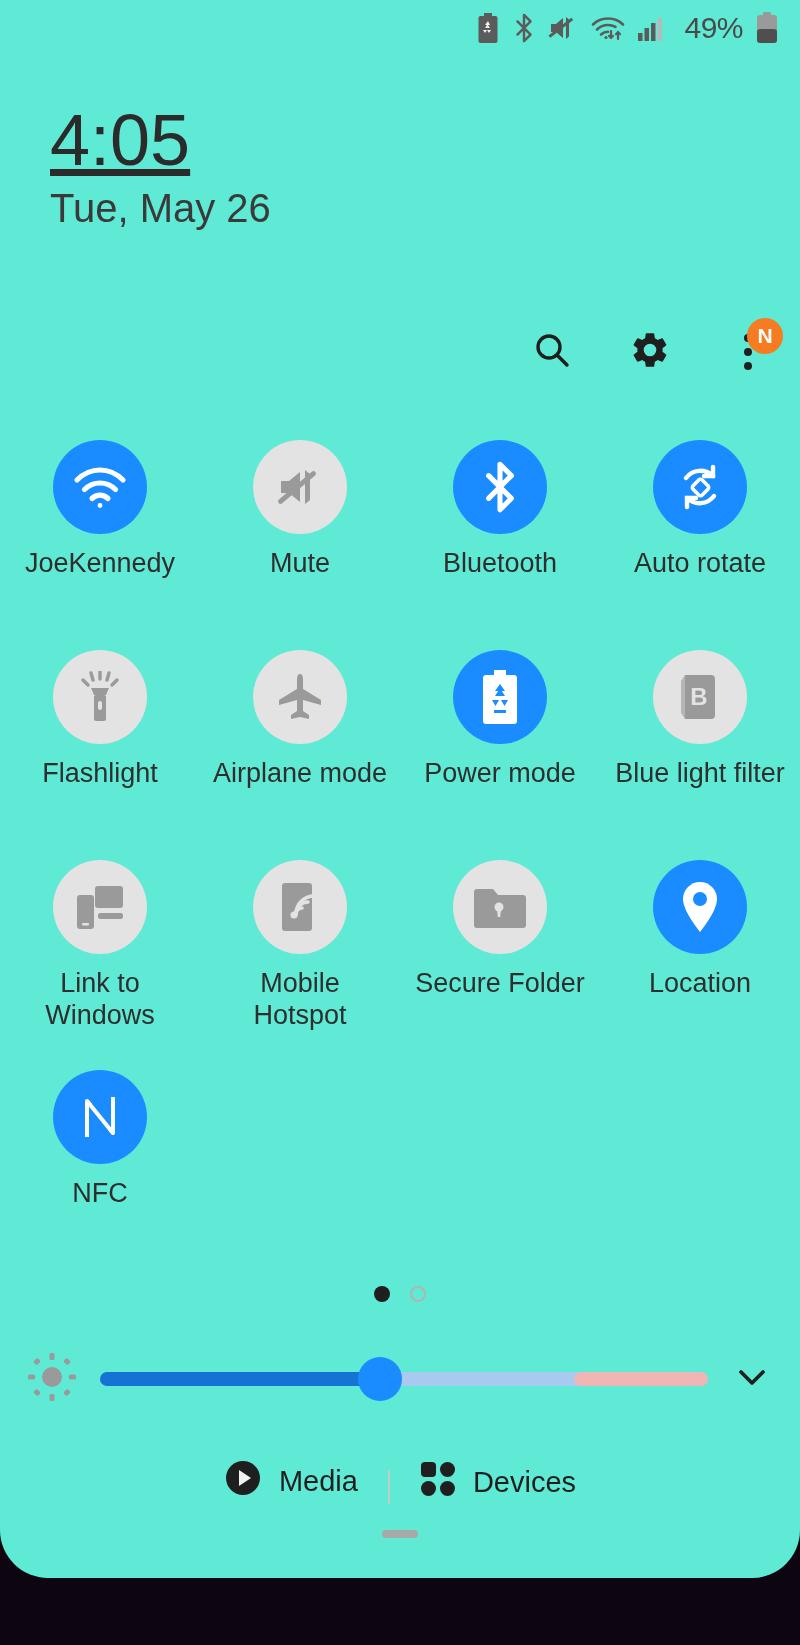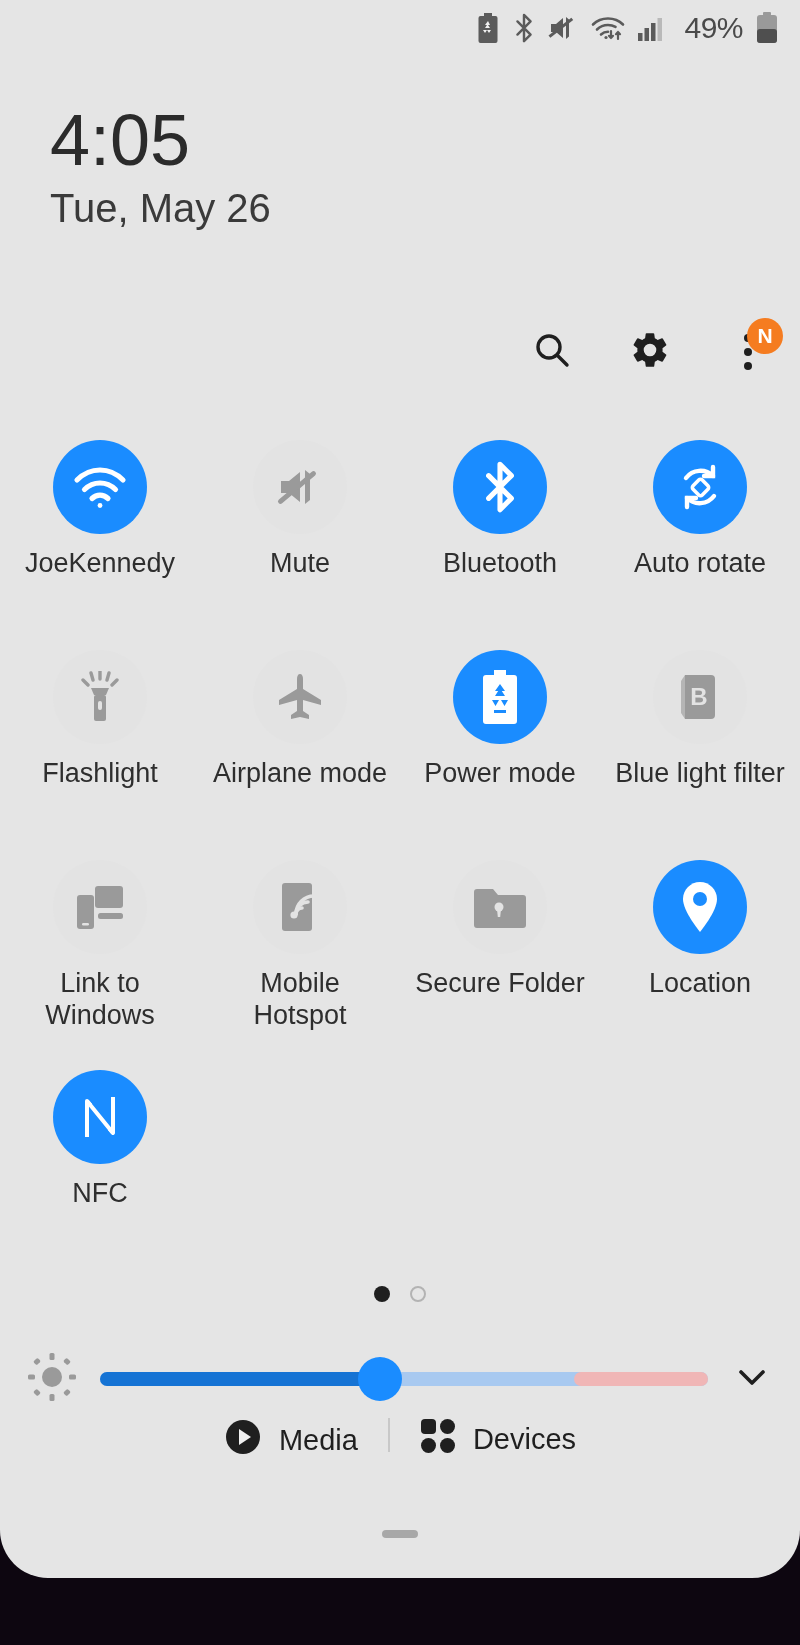--- a/index.html
+++ b/index.html
@@ -10,21 +10,21 @@
     background: #0d0610;
     font-family: "Liberation Sans", sans-serif;
     overflow: hidden;
   }
 
   #panel {
     position: absolute;
     top: 0; left: 0;
     width: 800px;
     height: 1578px;
-    background: #e5e5e5;
+    background: #5eead4;
     border-bottom-left-radius: 48px;
     border-bottom-right-radius: 48px;
     overflow: hidden;
   }
 
   
   #status-bar {
     position: absolute;
     top: 0; right: 0;
     height: 56px;
@@ -43,20 +43,21 @@
   }
 
   
   #clock-block { position: absolute; top: 104px; left: 50px; }
   #clock-time {
     font-size: 72px;
     font-weight: 300;
     color: #2b2b2b;
     line-height: 1;
     letter-spacing: 0px;
+    text-decoration: underline;
   }
   #clock-date {
     margin-top: 10px;
     font-size: 40px;
     font-weight: 400;
     color: #3a3a3a;
   }
 
   
   #header-actions {
@@ -166,21 +167,21 @@
     transform: translate(-50%, -50%);
   }
 
   
   #footer {
     position: absolute;
     top: 1418px; left: 0; width: 800px;
     height: 86px;
     display: flex;
     justify-content: center;
-    align-items: flex-start;
+    align-items: flex-end;
     gap: 0;
   }
   .footer-btn {
     display: flex; align-items: center; gap: 17px;
     padding: 0 30px;
     color: #1f1f1f;
     font-size: 29px;
   }
   #footer-divider { width: 2px; height: 34px; background: #c8c8c8; }
 

